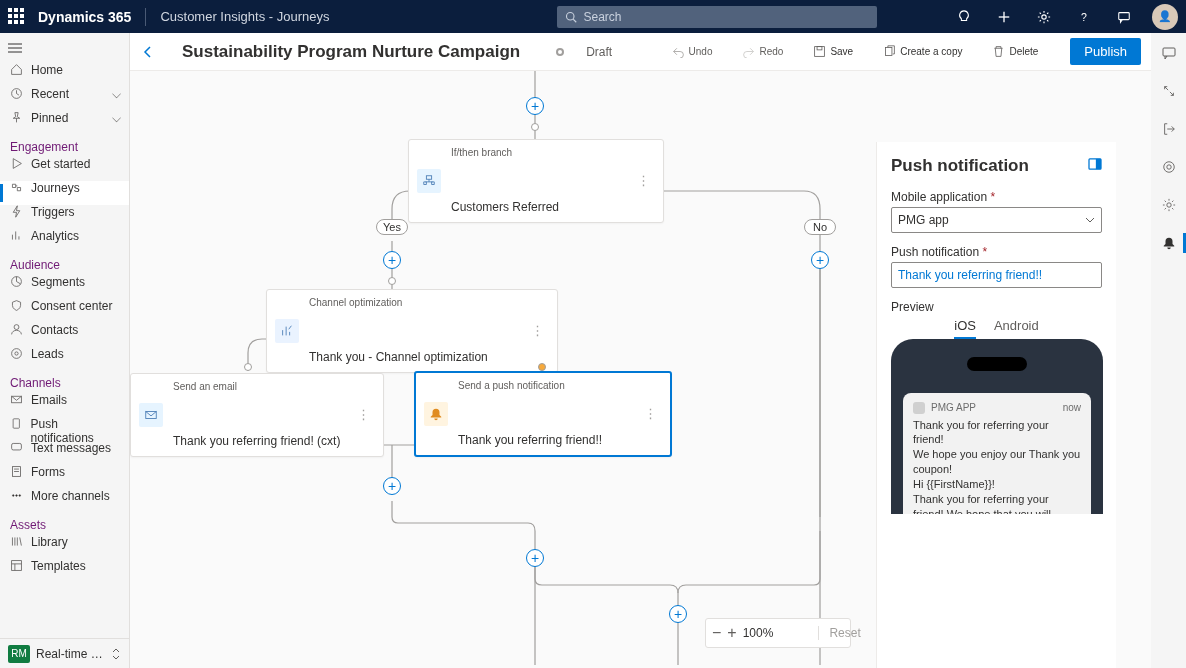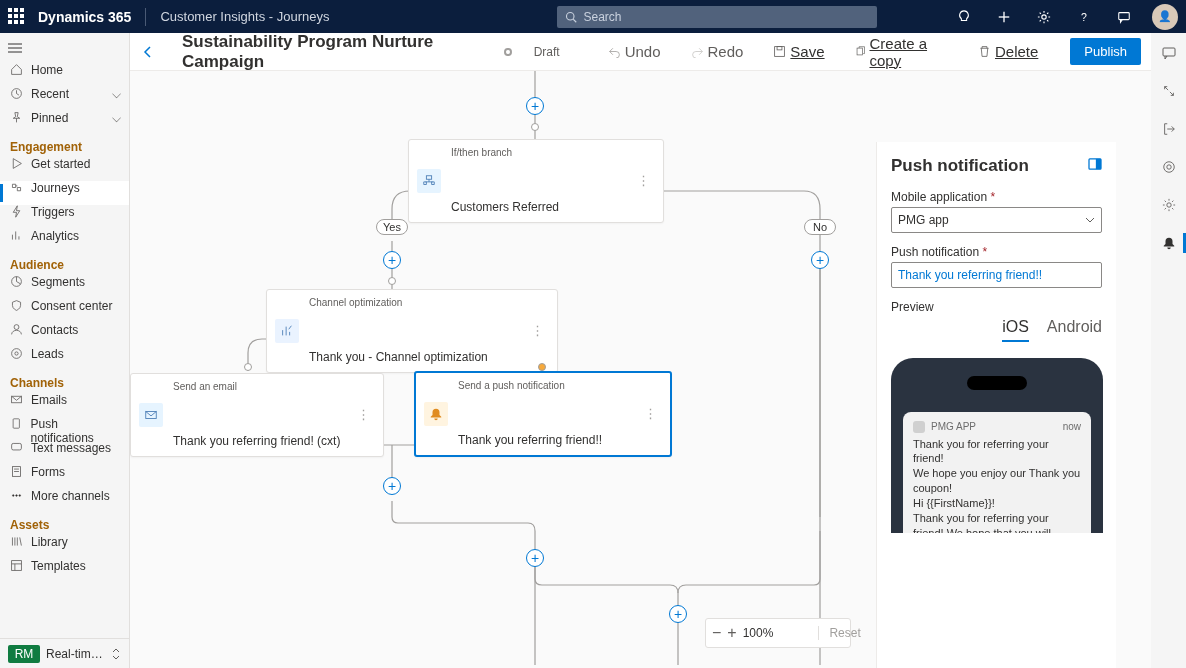--- a/index.html
+++ b/index.html
@@ -14,38 +14,38 @@
 .topbar .divider { width: 1px; height: 18px; background: #4a5a75; margin: 0 6px; }
 .topbar .area { font-size: 13px; color: #d0d6e0; }
 .topbar .search { margin-left: 220px; width: 320px; height: 22px; background: #51627c; border-radius: 2px; display: flex; align-items: center; padding: 0 8px; color: #c9d1de; gap: 6px; font-size: 12px; }
 .topbar .spacer { flex: 1; }
 .topbar .icon-btn { width: 32px; height: 33px; display: flex; align-items: center; justify-content: center; cursor: pointer; }
 .topbar .avatar { width: 26px; height: 26px; border-radius: 50%; background: #d8c9b8; display:flex; align-items:center; justify-content:center; font-size:11px; margin-left:4px; }
 
 
 .leftnav { position: absolute; top: 33px; left: 0; bottom: 0; width: 130px; background: #f5f5f5; border-right: 1px solid #e1dfdd; padding-top: 6px; }
 .leftnav .hamburger { padding: 4px 8px 10px; cursor: pointer; }
-.leftnav .section-label { font-size: 12px; font-weight: 700; color: #a16207; padding: 5px 10px 3px; }
+.leftnav .section-label { font-size: 12px; font-weight: 400; color: #701a75; padding: 5px 10px 3px; }
 .leftnav .item { display: flex; align-items: flex-start; height: 24px; padding: 0 8px 0 10px; gap: 8px; cursor: pointer; font-size: 12px; color: #323130; }
 .leftnav .item.selected { background: #fff; position: relative; }
 .leftnav .item.selected::before { content:""; position:absolute; left:0; top:3px; bottom:3px; width:3px; background:#0078d4; }
 .leftnav .item .chev { margin-left:auto; color:#605e5c; }
 .leftnav .bottom-selector { position:absolute; bottom:0; left:0; right:0; height:30px; display:flex; align-items:center; gap:6px; padding:0 8px; border-top:1px solid #e1dfdd; background:#f5f5f5; font-size:12px; cursor:pointer; }
-.leftnav .bottom-selector .badge { width:32px; height:18px; background:#107c41; color:#fff; font-size:12px; display:flex; align-items:center; justify-content:center; border-radius:2px; }
+.leftnav .bottom-selector .badge { width:22px; height:18px; background:#107c41; color:#fff; font-size:10px; display:flex; align-items:center; justify-content:center; border-radius:2px; }
 .leftnav .bottom-selector .label { white-space:nowrap; overflow:hidden; text-overflow:ellipsis; flex:1; }
 
 
 .cmdbar { position:absolute; top:33px; left:130px; right:35px; height:38px; background:#fff; border-bottom:1px solid #edebe9; display:flex; align-items:center; padding:0 10px; gap:22px; }
 .cmdbar .back { color:#0078d4; cursor:pointer; }
 .cmdbar .title { font-size:17px; font-weight:600; margin-left:4px; }
 .cmdbar .status-dot { width:8px; height:8px; border-radius:50%; border:2px solid #a19f9d; margin-left:14px; }
 .cmdbar .status { font-size:12px; color:#605e5c; }
 .cmdbar .flex { flex:1; }
-.cmdbar .action { display:flex; align-items:center; gap:4px; font-size:15px; color:#605e5c; cursor:pointer; padding:4px 4px; }
-.cmdbar .action.enabled { color:#323130;text-decoration:underline; }
+.cmdbar .action { display:flex; align-items:center; gap:4px; font-size:10px; color:#605e5c; cursor:pointer; padding:4px 4px; }
+.cmdbar .action.enabled { color:#323130; }
 .cmdbar .publish { background:#0078d4; color:#fff; border:none; padding:6px 14px; border-radius:2px; font-size:13px; cursor:pointer; margin-left:6px; }
 
 
 .rightrail { position:absolute; top:33px; right:0; bottom:0; width:35px; background:#f5f5f5; display:flex; flex-direction:column; align-items:center; padding-top:10px; gap:18px; }
 .rightrail .rail-btn { width:20px; height:20px; display:flex; align-items:center; justify-content:center; cursor:pointer; color:#605e5c; }
 .rightrail .rail-btn.active { position:relative; }
 .rightrail .rail-btn.active::after { content:""; position:absolute; right:-7px; top:0; bottom:0; width:3px; background:#0078d4; }
 
 
 .canvas-wrap { position:absolute; top:71px; left:130px; right:35px; bottom:0; background:#fafafa; overflow:hidden; }
@@ -77,21 +77,21 @@
 
 .sidepanel { position:absolute; top:71px; right:35px; bottom:0; width:240px; background:#fff; border-left:1px solid #edebe9; padding:14px 14px; overflow:hidden; }
 .sidepanel h2 { font-size:17px; font-weight:600; margin-bottom:14px; }
 .sidepanel .launch { position:absolute; right:14px; top:16px; color:#0078d4; cursor:pointer; }
 .sidepanel label { display:block; font-size:12px; color:#323130; margin-bottom:3px; }
 .sidepanel .req { color:#a4262c; }
 .sidepanel .field { width:100%; height:26px; border:1px solid #8a8886; border-radius:2px; padding:0 6px; font-size:12px; background:#fff; display:flex; align-items:center; justify-content:space-between; }
 .sidepanel .field input { border:none; outline:none; width:100%; font-size:12px; color:#0078d4; }
 .sidepanel .group { margin-bottom:12px; }
 .sidepanel .preview-lbl { font-size:12px; margin:6px 0 4px; }
-.sidepanel .tabs { display:flex; gap:18px; justify-content:flex-end; font-size:16px; margin-bottom:16px; }
+.sidepanel .tabs { display:flex; gap:18px; justify-content:center; font-size:13px; margin-bottom:0; }
 .sidepanel .tabs .tab { cursor:pointer; padding-bottom:4px; color:#605e5c; }
 .sidepanel .tabs .tab.active { color:#323130; border-bottom:2px solid #0078d4; }
 .sidepanel .phone { width:212px; height:175px; margin:0 auto; background:#2a3340; border-radius:22px 22px 0 0; padding:18px 12px 0; overflow:hidden;}
 .sidepanel .phone .notch { width:60px; height:14px; background:#000; border-radius:8px; margin:0 auto 22px; }
 .sidepanel .notif { background:#f2f2f2; border-radius:8px; padding:8px 10px; font-size:11px; color:#323130; line-height:1.35; }
 .sidepanel .notif .hdr { display:flex; align-items:center; gap:6px; font-size:10px; color:#6d6d6d; margin-bottom:3px; }
 .sidepanel .notif .hdr .app-icon { width:12px; height:12px; background:#d0d0d0; border-radius:3px; }
 .sidepanel .notif .hdr .time { margin-left:auto; }
 </style>
 </head>

